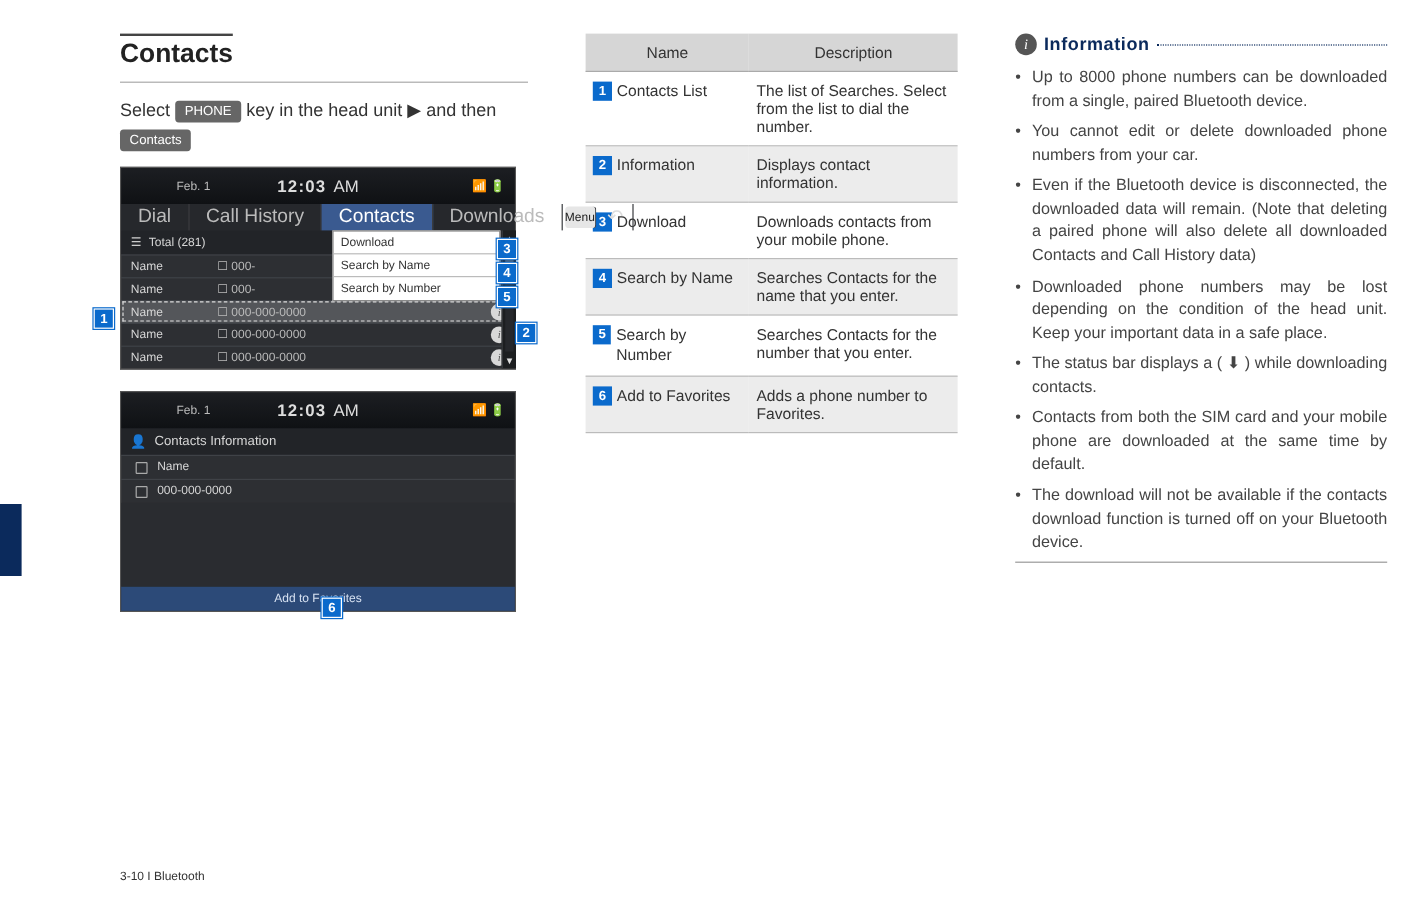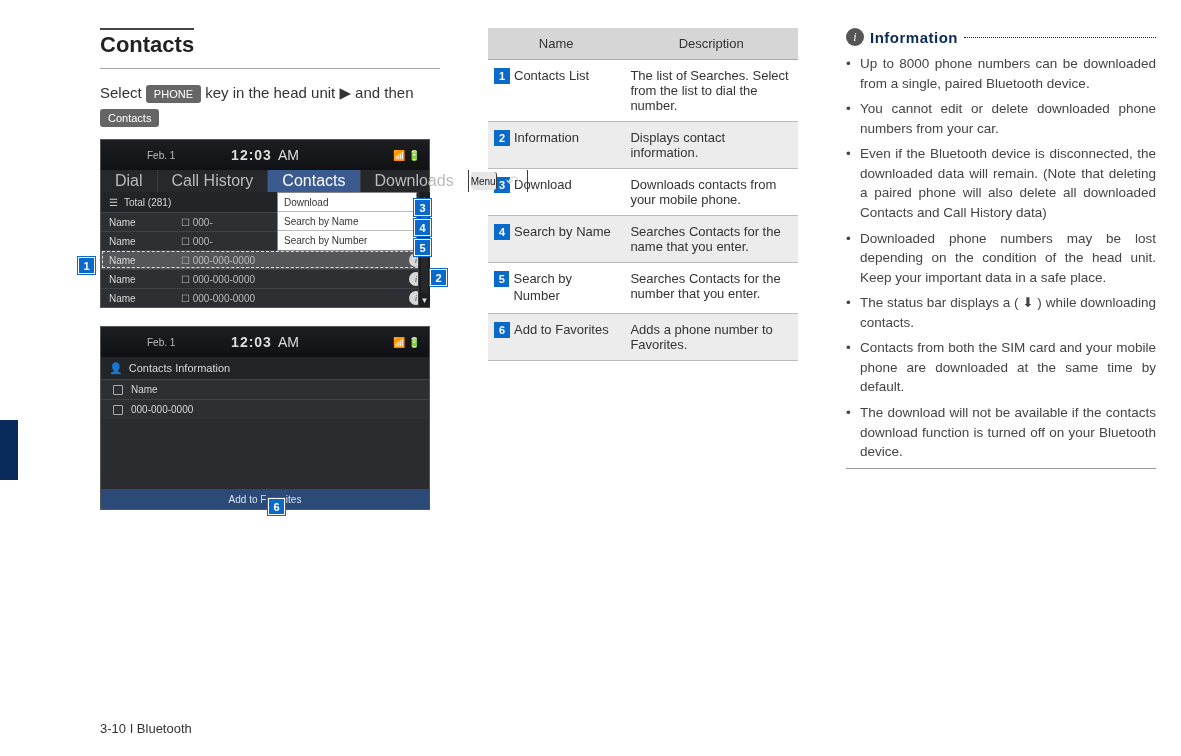--- a/index.html
+++ b/index.html
@@ -69,21 +69,21 @@
   
   .info-head { display:flex; align-items:center; gap:6px; margin-bottom:8px;}
   .info-head .bubble{ width:18px;height:18px;border-radius:50%;background:#555;color:#fff;display:flex;align-items:center;justify-content:center;font-style:italic;font-family:serif;font-size:12px;}
   .info-head .txt{ color:#0b2a5c; font-weight:bold; font-size:15px; letter-spacing:0.5px;}
   .info-head .dashes{ flex:1; border-top:1px dotted #0b2a5c; height:0; align-self:center;}
   ul.info-list { list-style:none; font-size:13.5px; color:#444; line-height:1.45; }
   ul.info-list li { position:relative; padding-left:14px; margin-bottom:6px; text-align:justify;}
   ul.info-list li::before{ content:"•"; position:absolute; left:0; top:0; }
   .info-rule-end{border-top:1px solid #999; margin-top:4px;}
 
-  .footer { position:absolute; left:100px; bottom:20px; font-size:13px; color:#333;}
+  .footer { position:absolute; left:100px; bottom:20px; font-size:10px; color:#333;}
 </style>
 </head>
 <body>
 
 <div class="page">
   <div class="sidebar-tab"></div>
 
   <div class="col col-left">
     <div class="title-wrap">
       <h2 class="section-title">Contacts</h2>

